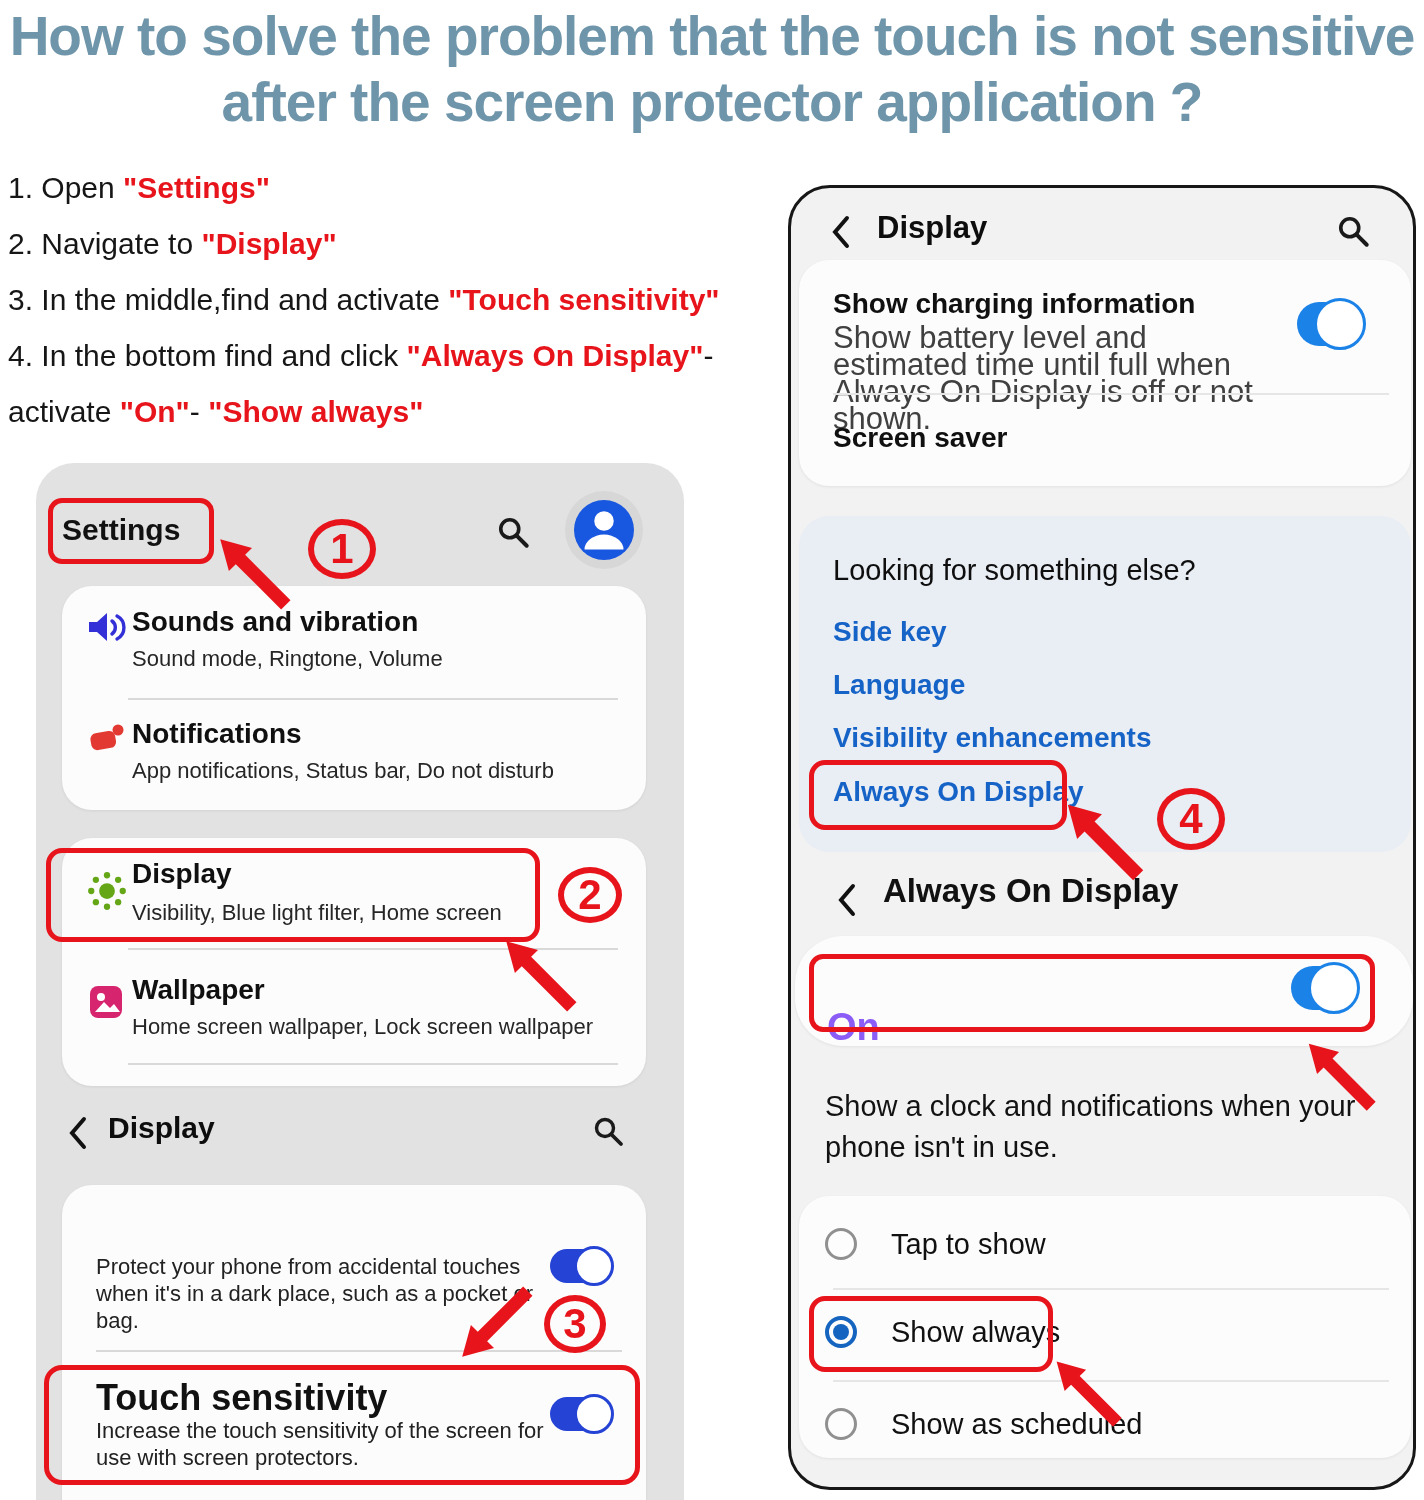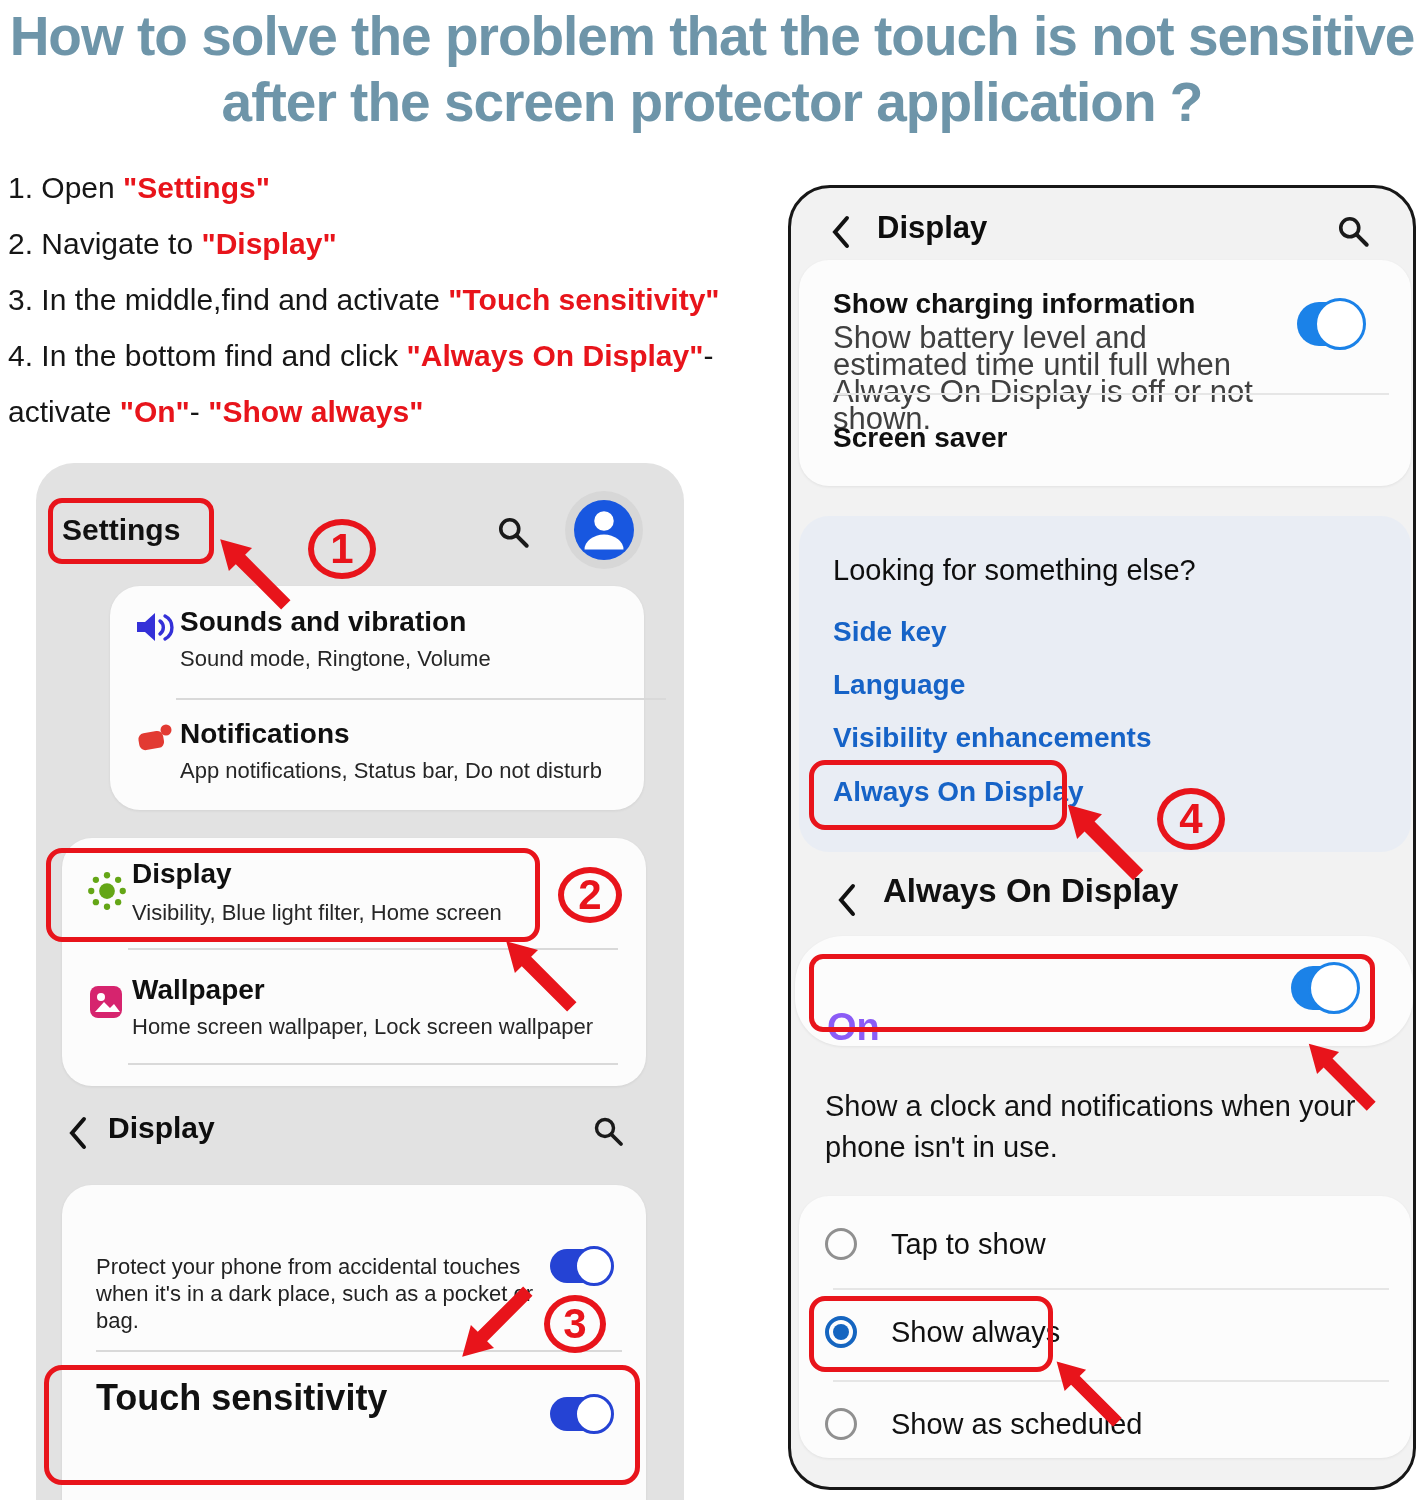--- a/index.html
+++ b/index.html
@@ -68,21 +68,21 @@
         </svg>
     </div>
     <div class="abs av-ring" style="left:529px;top:28px;width:78px;height:78px;">
       <svg class="abs" style="left:9px;top:9px;" viewBox="0 0 40 40" width="60" height="60">
           <circle cx="20" cy="20" r="20" fill="#1857e0"></circle>
           <circle cx="20" cy="14" r="6.5" fill="#fff"></circle>
           <path d="M7 33 a13 10 0 0 1 26 0 z" fill="#fff"></path>
         </svg>
     </div>
 
-    <div class="abs card" style="left:26px;top:123px;width:534px;height:224px;margin-left:48px;">
+    <div class="abs card" style="left:26px;top:123px;width:584px;height:224px;">
       <div class="abs" style="left:26px;top:24px;width:40px;height:36px;">
         <svg viewBox="0 0 40 34" width="40" height="36">
             <polygon points="1,11 9,11 19,2 19,30 9,21 1,21" fill="#3430d8"></polygon>
             <path d="M24 10 a8 8 0 0 1 0 13" fill="none" stroke="#3430d8" stroke-width="3.4" stroke-linecap="round"></path>
             <path d="M29 5 a13 13 0 0 1 0 23" fill="none" stroke="#3430d8" stroke-width="3.4" stroke-linecap="round"></path>
           </svg>
       </div>
       <div class="abs it-title" style="left:70px;top:20px;">Sounds and vibration</div>
       <div class="abs it-sub" style="left:70px;top:60px;">Sound mode, Ringtone, Volume</div>
       <div class="abs hr" style="left:66px;top:112px;width:490px;"></div>
@@ -140,20 +140,21 @@
           <circle cx="13" cy="13" r="8.5" fill="none" stroke="#1a1a1a" stroke-width="3.4"></circle>
           <line x1="19.5" y1="19.5" x2="29" y2="29" stroke="#1a1a1a" stroke-width="3.8" stroke-linecap="round"></line>
         </svg>
     </div>
 
     <div class="abs card" style="left:26px;top:722px;width:584px;height:398px;">
       <div class="abs desc-dark" style="left:34px;top:68px;width:452px;">Protect your phone from accidental touches when it's in a dark place, such as a pocket or bag.</div>
       <div class="abs tg tg-l" style="left:488px;top:64px;"></div>
       <div class="abs hr" style="left:34px;top:165px;width:526px;"></div>
       <div class="abs" style="left:34px;top:192px;font-size:36px;font-weight:700;">Touch sensitivity</div>
+      <div class="abs desc-dark" style="left:34px;top:232px;width:452px;">Increase the touch sensitivity of the screen for use with screen protectors.</div>
       <div class="abs tg tg-l" style="left:488px;top:212px;"></div>
     </div>
 
     <div class="abs rrect" style="left:12px;top:35px;width:166px;height:66px;border-radius:14px;"></div>
     <div class="abs ptr" style="left:176px;top:68px;width:82px;height:82px;">
       <svg viewBox="0 0 100 100">
           <polygon points="10,10 48.8,20.6 40.4,29 95.7,84.3 84.3,95.7 29,40.4 20.6,48.8"></polygon>
         </svg>
     </div>
     <div class="abs badge" style="left:272px;top:56px;width:68px;height:60px;">1</div>

